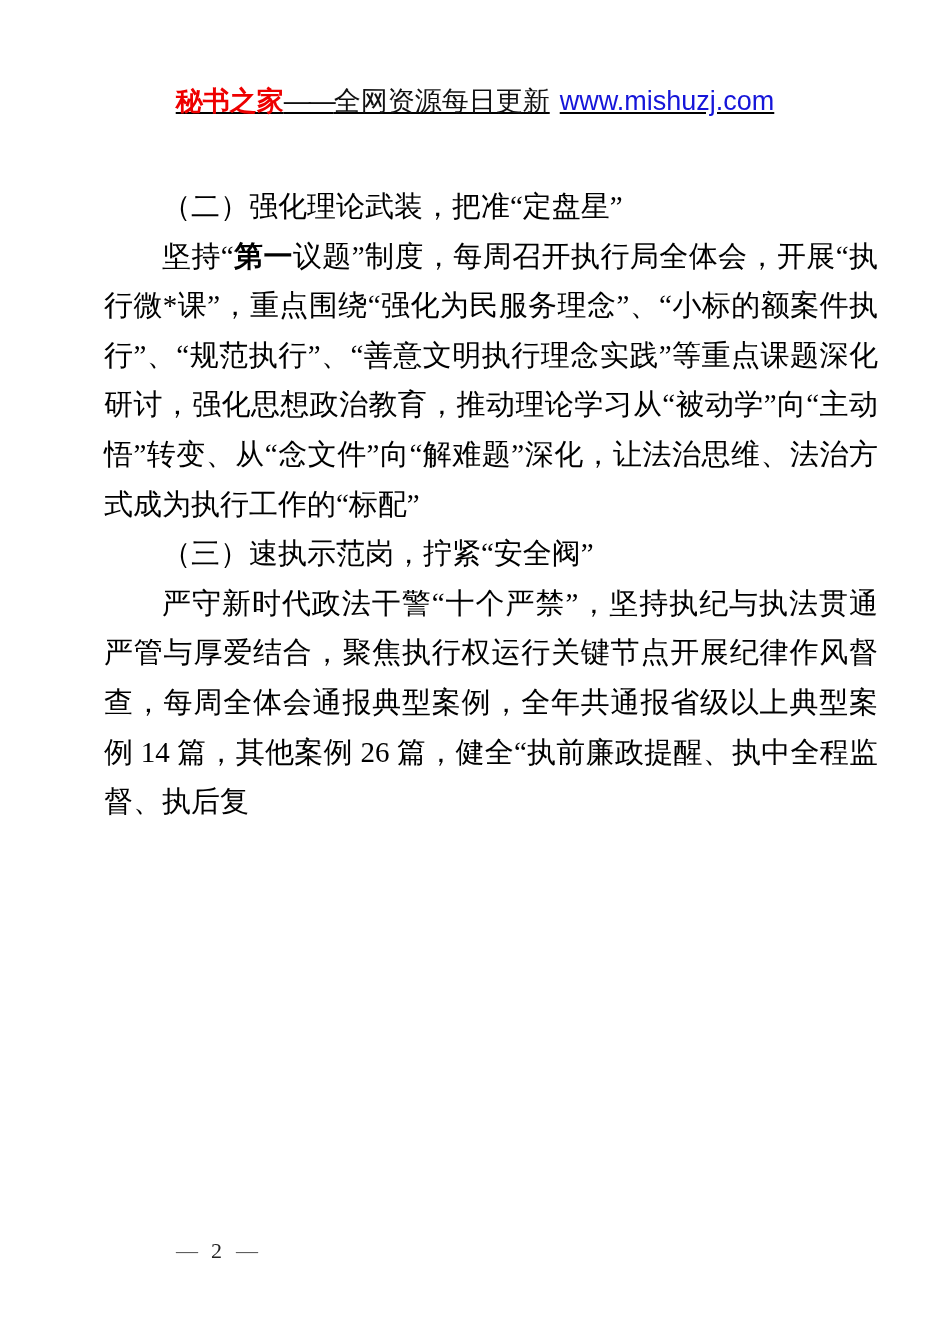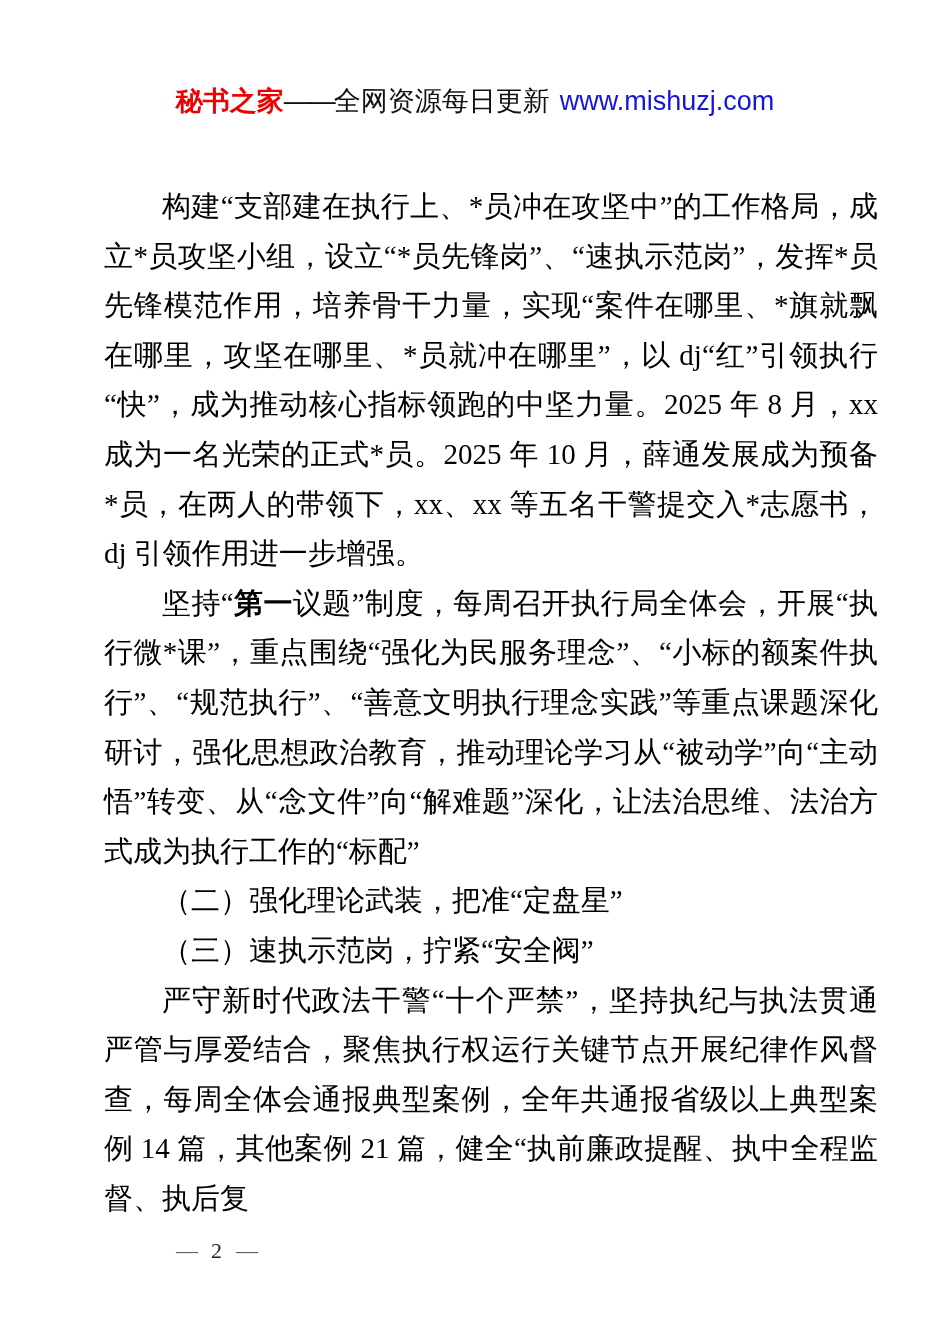--- a/index.html
+++ b/index.html
@@ -19,20 +19,21 @@
   .header {
     position: absolute;
     top: 84px;
     left: 0;
     right: 0;
     text-align: center;
     font-size: 27px;
     line-height: 34px;
     font-family: "Liberation Sans", "DejaVu Sans", sans-serif;
     white-space: nowrap;
+    text-decoration: underline;
   }
   .site-name {
     font-weight: bold;
   }
   .separator {
     color: #111111;
     letter-spacing: -2px;
   }
   .tagline {
     color: #111111;
@@ -85,24 +86,23 @@
 </head>
 <body>
 
 <div class="page">
 
   <div class="header">
     <span class="site-name" style="color: rgb(238, 0, 0);">秘书之家</span><span class="separator">——</span><span class="tagline" style="color: rgb(17, 17, 17);">全网资源每日更新</span><a class="site-url" style="color: rgb(21, 21, 217);">www.mishuzj.com</a>
   </div>
 
   <div class="doc-body" id="doc-body">
-      <p><span>构建“支部建在执行上、*员冲在攻坚中”的工作格局，成立*员攻坚小组，设立“*员先锋岗”、“速执示范岗”，发挥*员先锋模范作用，培养骨干力量，实现“案件在哪里、*旗就飘在哪里，攻坚在哪里、*员就冲在哪里”，以 dj“红”引领执行“快”，成为推动核心指标领跑的中坚力量。2025 年 8 月，xx 成为一名光荣的正式*员。2025 年 10 月，薛通发展成为预备*员，在两人的带领下，xx、xx 等五名干警提交入*志愿书，dj 引领作用进一步增强。</span></p>
+      <p><span>（二）强化理论武装，把准“定盘星”</span></p>
       <p><span>坚持“</span><span class="bold-run">第一</span><span>议题”制度，每周召开执行局全体会，开展“执行微*课”，重点围绕“强化为民服务理念”、“小标的额案件执行”、“规范执行”、“善意文明执行理念实践”等重点课题深化研讨，强化思想政治教育，推动理论学习从“被动学”向“主动悟”转变、从“念文件”向“解难题”深化，让法治思维、法治方式成为执行工作的“标配”</span></p>
-      <p><span>（二）强化理论武装，把准“定盘星”</span></p>
       <p><span>（三）速执示范岗，拧紧“安全阀”</span></p>
-      <p><span>严守新时代政法干警“十个严禁”，坚持执纪与执法贯通严管与厚爱结合，聚焦执行权运行关键节点开展纪律作风督查，每周全体会通报典型案例，全年共通报省级以上典型案例 14 篇，其他案例 21 篇，健全“执前廉政提醒、执中全程监督、执后复</span></p>
+      <p><span>严守新时代政法干警“十个严禁”，坚持执纪与执法贯通严管与厚爱结合，聚焦执行权运行关键节点开展纪律作风督查，每周全体会通报典型案例，全年共通报省级以上典型案例 14 篇，其他案例 26 篇，健全“执前廉政提醒、执中全程监督、执后复</span></p>
     </div>
 
   <div class="footer">
     <span class="dash">—</span><span class="num">2</span><span class="dash">—</span>
   </div>
 
 </div>
 
 </body></html>

